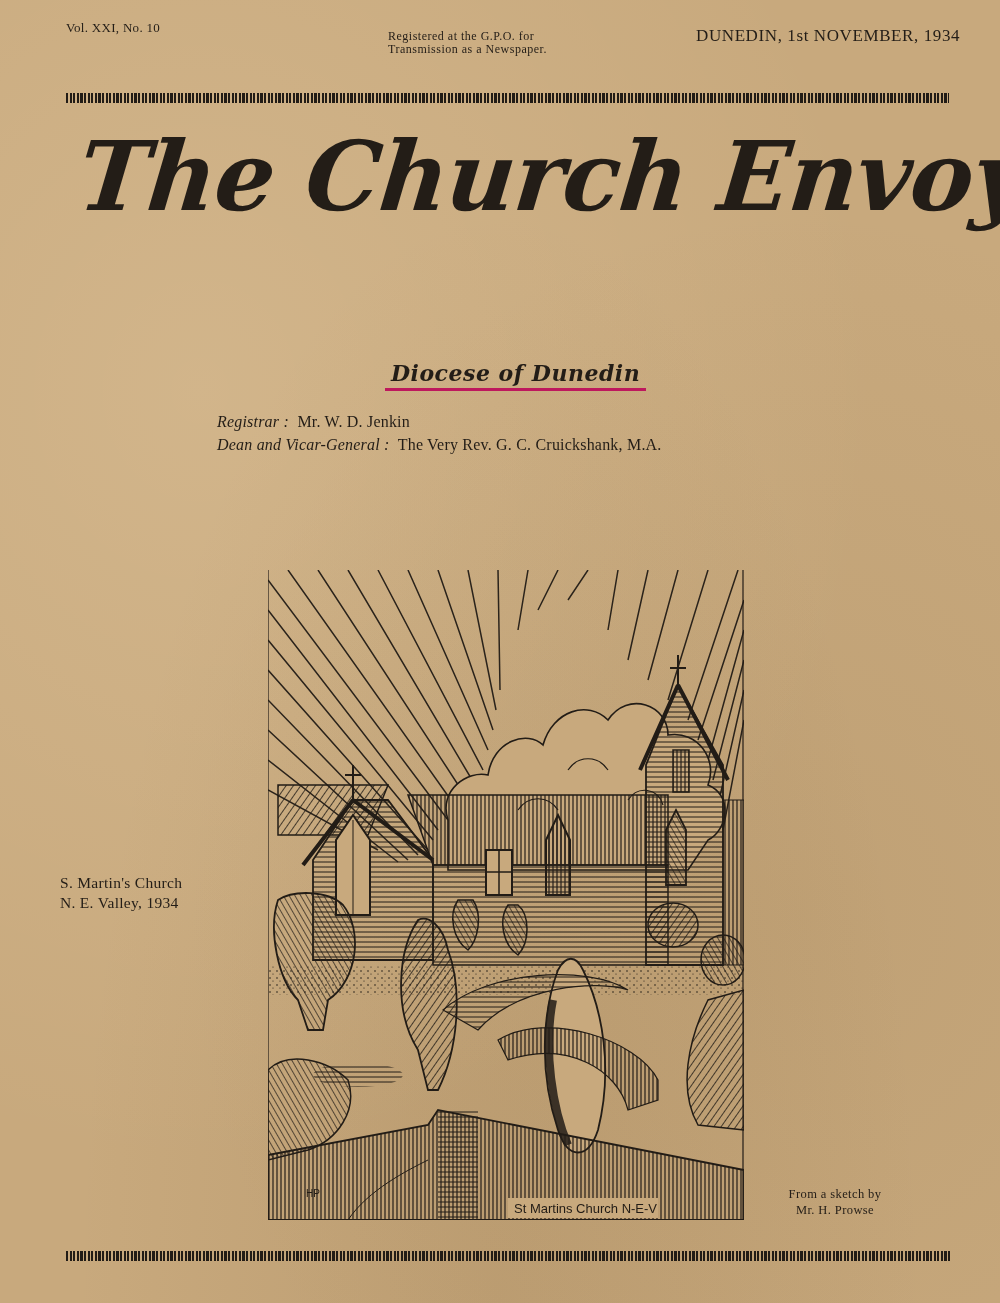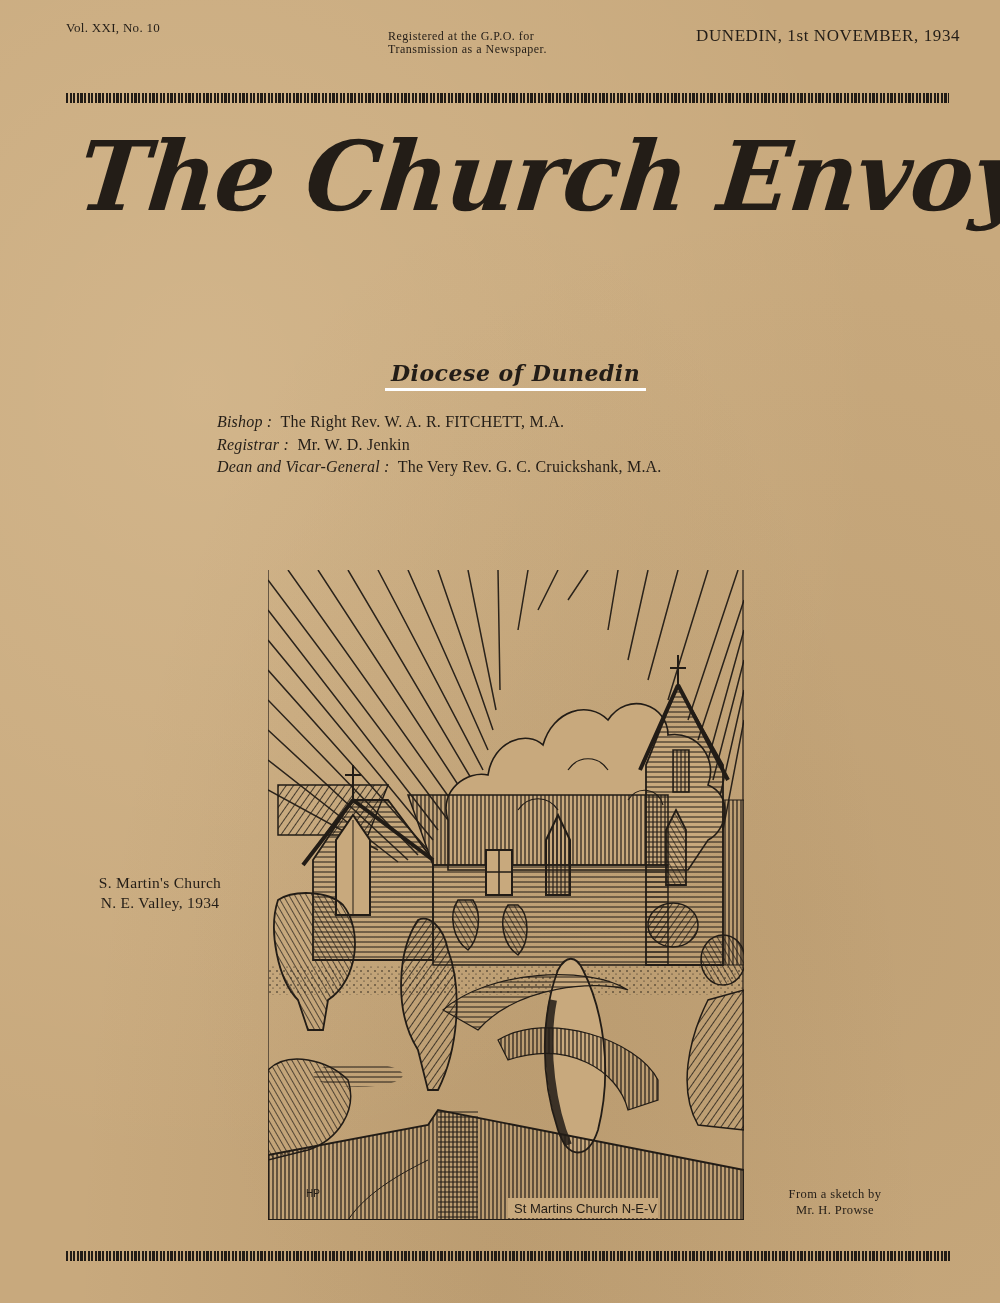--- a/index.html
+++ b/index.html
@@ -43,33 +43,33 @@
 
   
   #intro { left: 248px; top: 297px; width: 528px; font-size: 16.5px; line-height: 21px; text-align: justify; text-align-last: justify; }
   #intro i { font-style: italic; }
 
   #diocese {
     left: 385px; top: 360px;
     font-family: "DejaVu Serif", serif; font-style: italic; font-weight: bold;
     font-size: 22px; letter-spacing: 0.5px;
     padding: 0 6px 2px 6px;
-    border-bottom: 3px solid #ffffff;
+    border-bottom: 3px solid #be185d;
   }
 
   #officers { left: 217px; top: 411px; font-size: 16px; line-height: 22.5px; letter-spacing: 0.2px; }
   #officers .row { white-space: nowrap; }
   #officers .role { font-style: italic; }
   #officers .cont { padding-left: 185px; }
 
   
   #illus { left: 268px; top: 570px; width: 476px; height: 650px; }
   #illus svg { display: block; }
 
-  #caption-left { left: 60px; top: 873px; width: 200px; text-align: center; font-size: 15.5px; line-height: 20px; letter-spacing: 0.3px; }
+  #caption-left { left: 60px; top: 873px; width: 200px; text-align: left; font-size: 15.5px; line-height: 20px; letter-spacing: 0.3px; }
   #caption-right { left: 765px; top: 1186px; width: 140px; text-align: center; font-size: 12.5px; line-height: 16px; letter-spacing: 0.4px; }
 </style>
 </head>
 <body>
 
 <div class="abs" id="vol">Vol. XXI, No. 10</div>
 <div class="abs" id="reg">
   <div>Registered at the G.P.O. for</div>
   <div>Transmission as a Newspaper.</div>
 </div>
@@ -78,21 +78,20 @@
 <div class="abs rule" id="rule-top"></div>
 
 <div class="abs" id="title">The Church Envoy.</div>
 
 <div class="abs" id="intro">
 </div>
 
 <div class="abs" id="diocese">Diocese of Dunedin</div>
 
 <div class="abs" id="officers">
-  <div class="row"><span class="role">Bishop :</span>&nbsp; <span>The Right Rev. W. A. R. FITCHETT, M.A.</span></div>
   <div class="row"><span class="role">Registrar :</span>&nbsp; <span>Mr. W. D. Jenkin</span></div>
   <div class="row"><span class="role">Dean and Vicar-General :</span>&nbsp; <span>The Very Rev. G. C. Cruickshank, M.A.</span></div>
 </div>
 
 <div class="abs" id="illus">
   <svg width="476" height="650" viewBox="0 0 476 650" xmlns="http://www.w3.org/2000/svg">
     <defs>
       <pattern id="hatchA" width="6" height="6" patternUnits="userSpaceOnUse" patternTransform="rotate(35)">
         <line x1="0" y1="0" x2="0" y2="6" stroke="#221c16" stroke-width="1.6"></line>
       </pattern>

